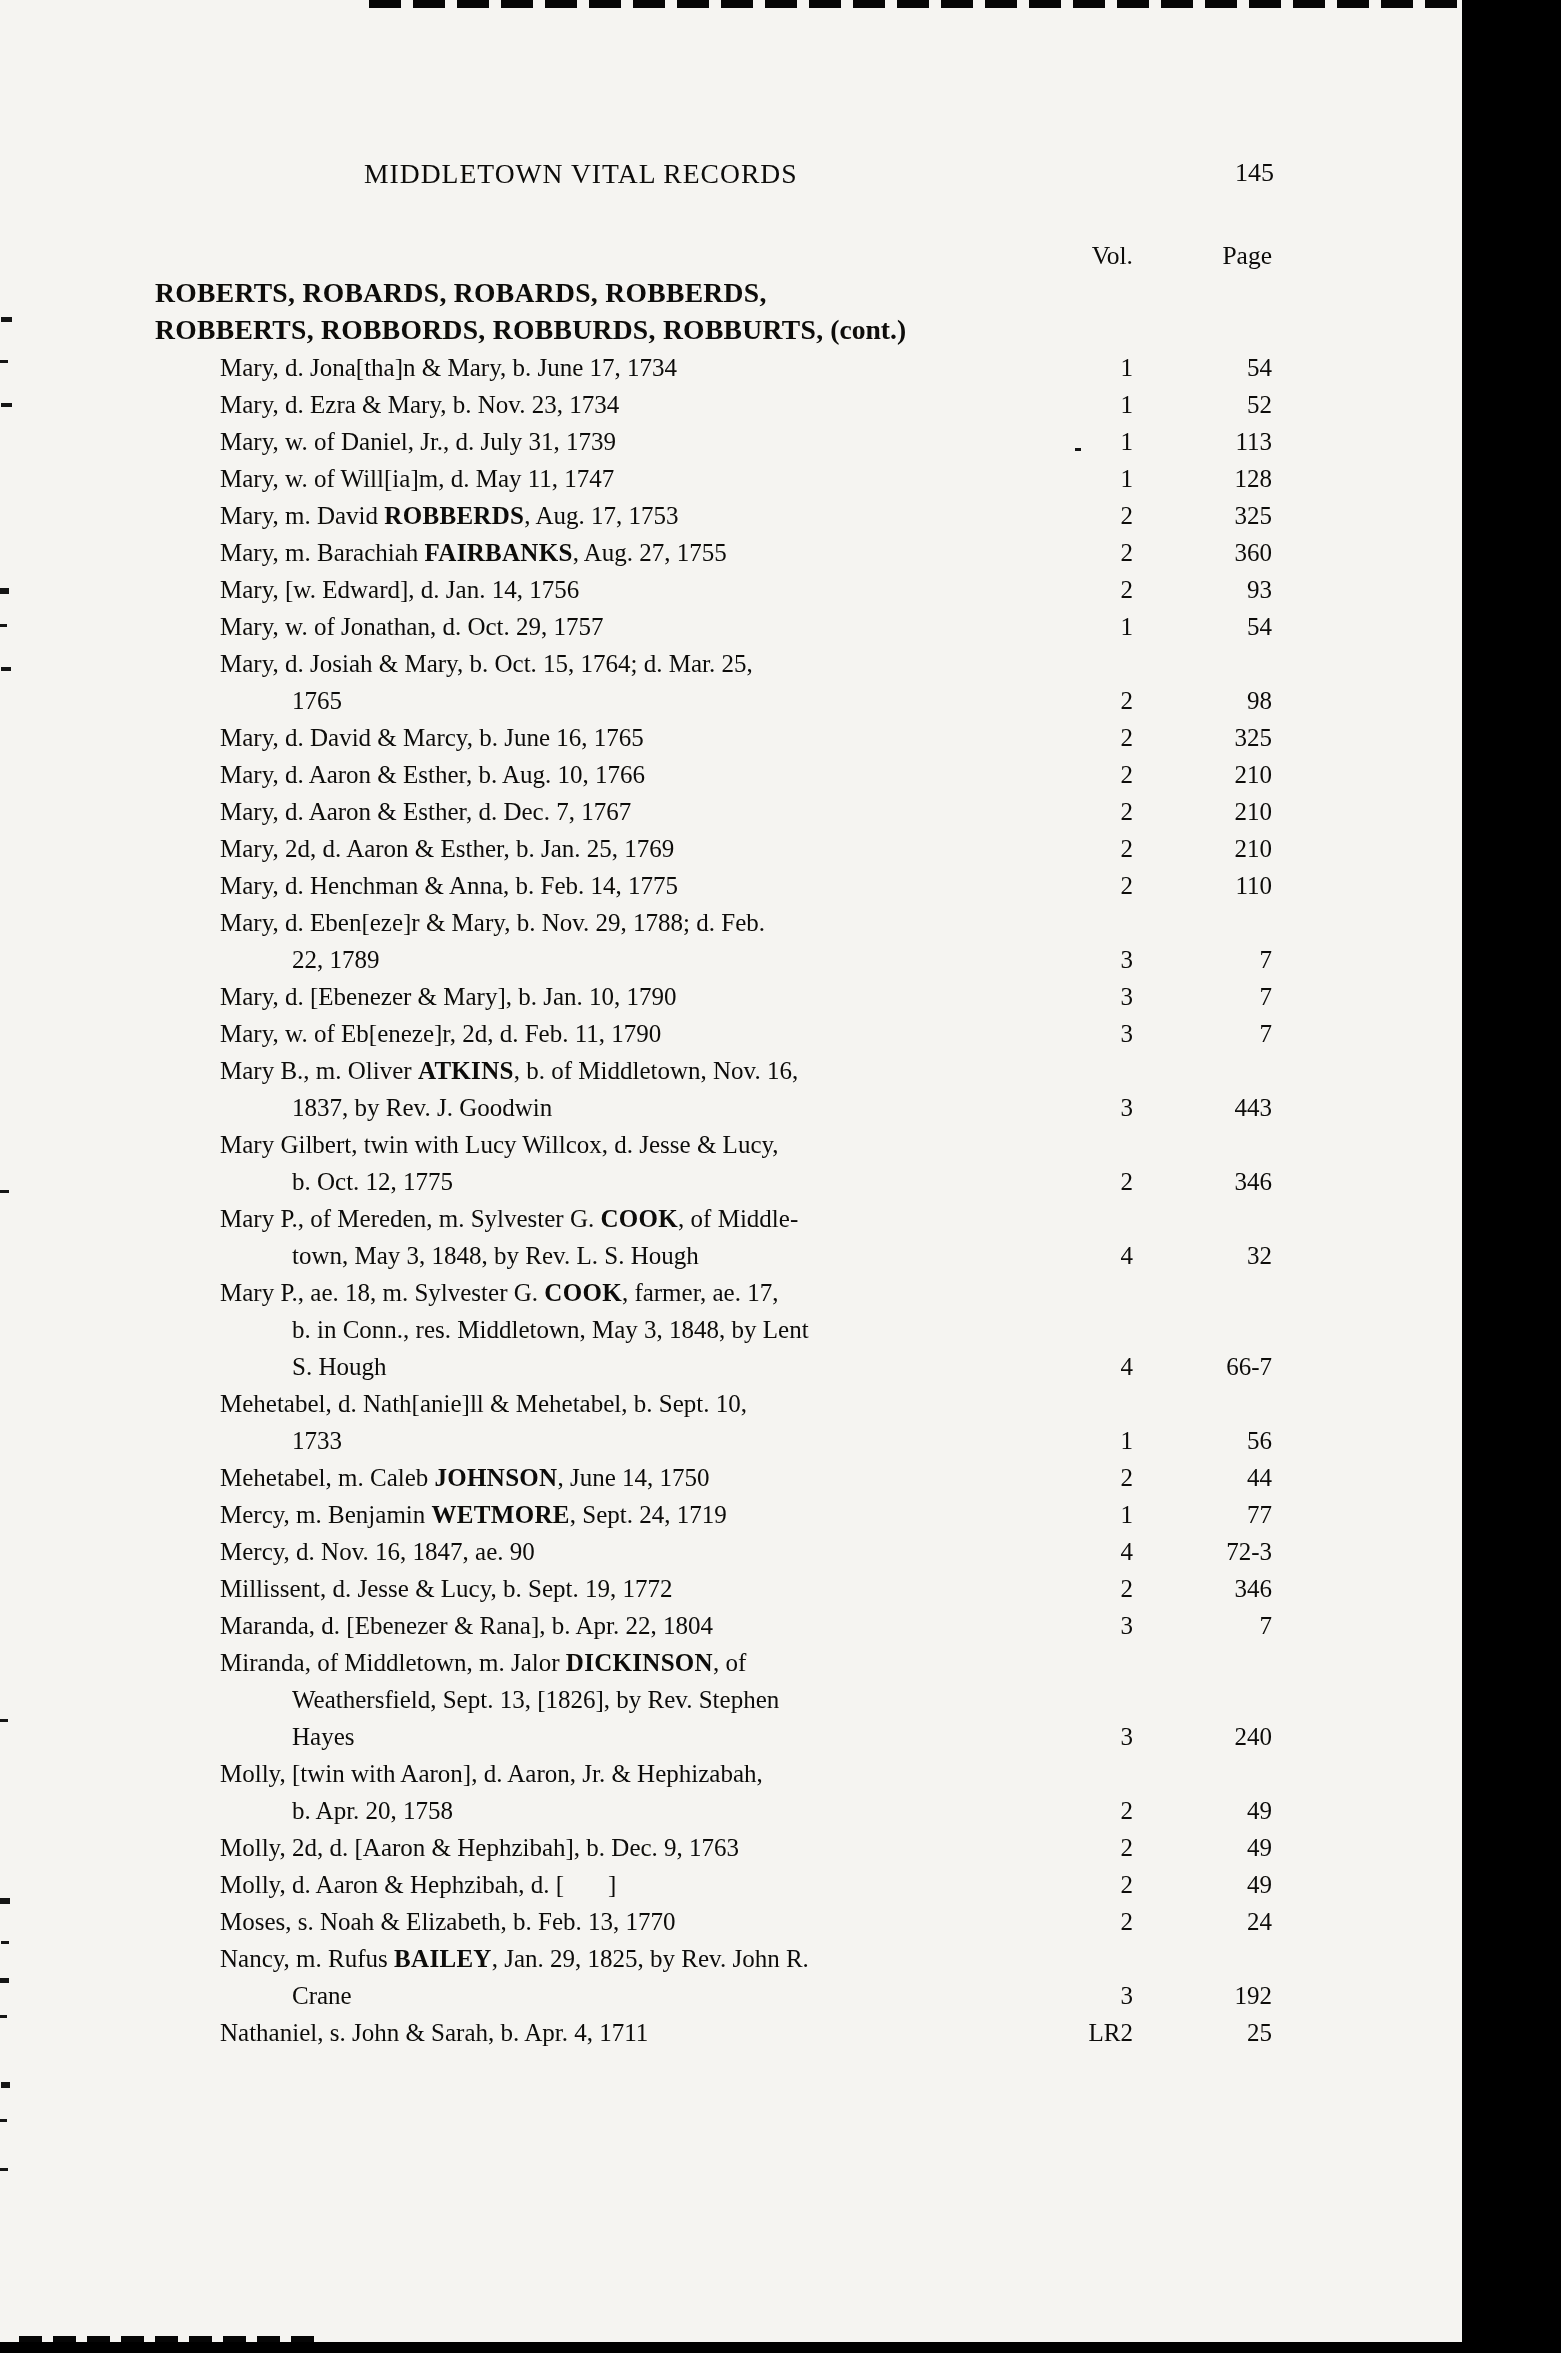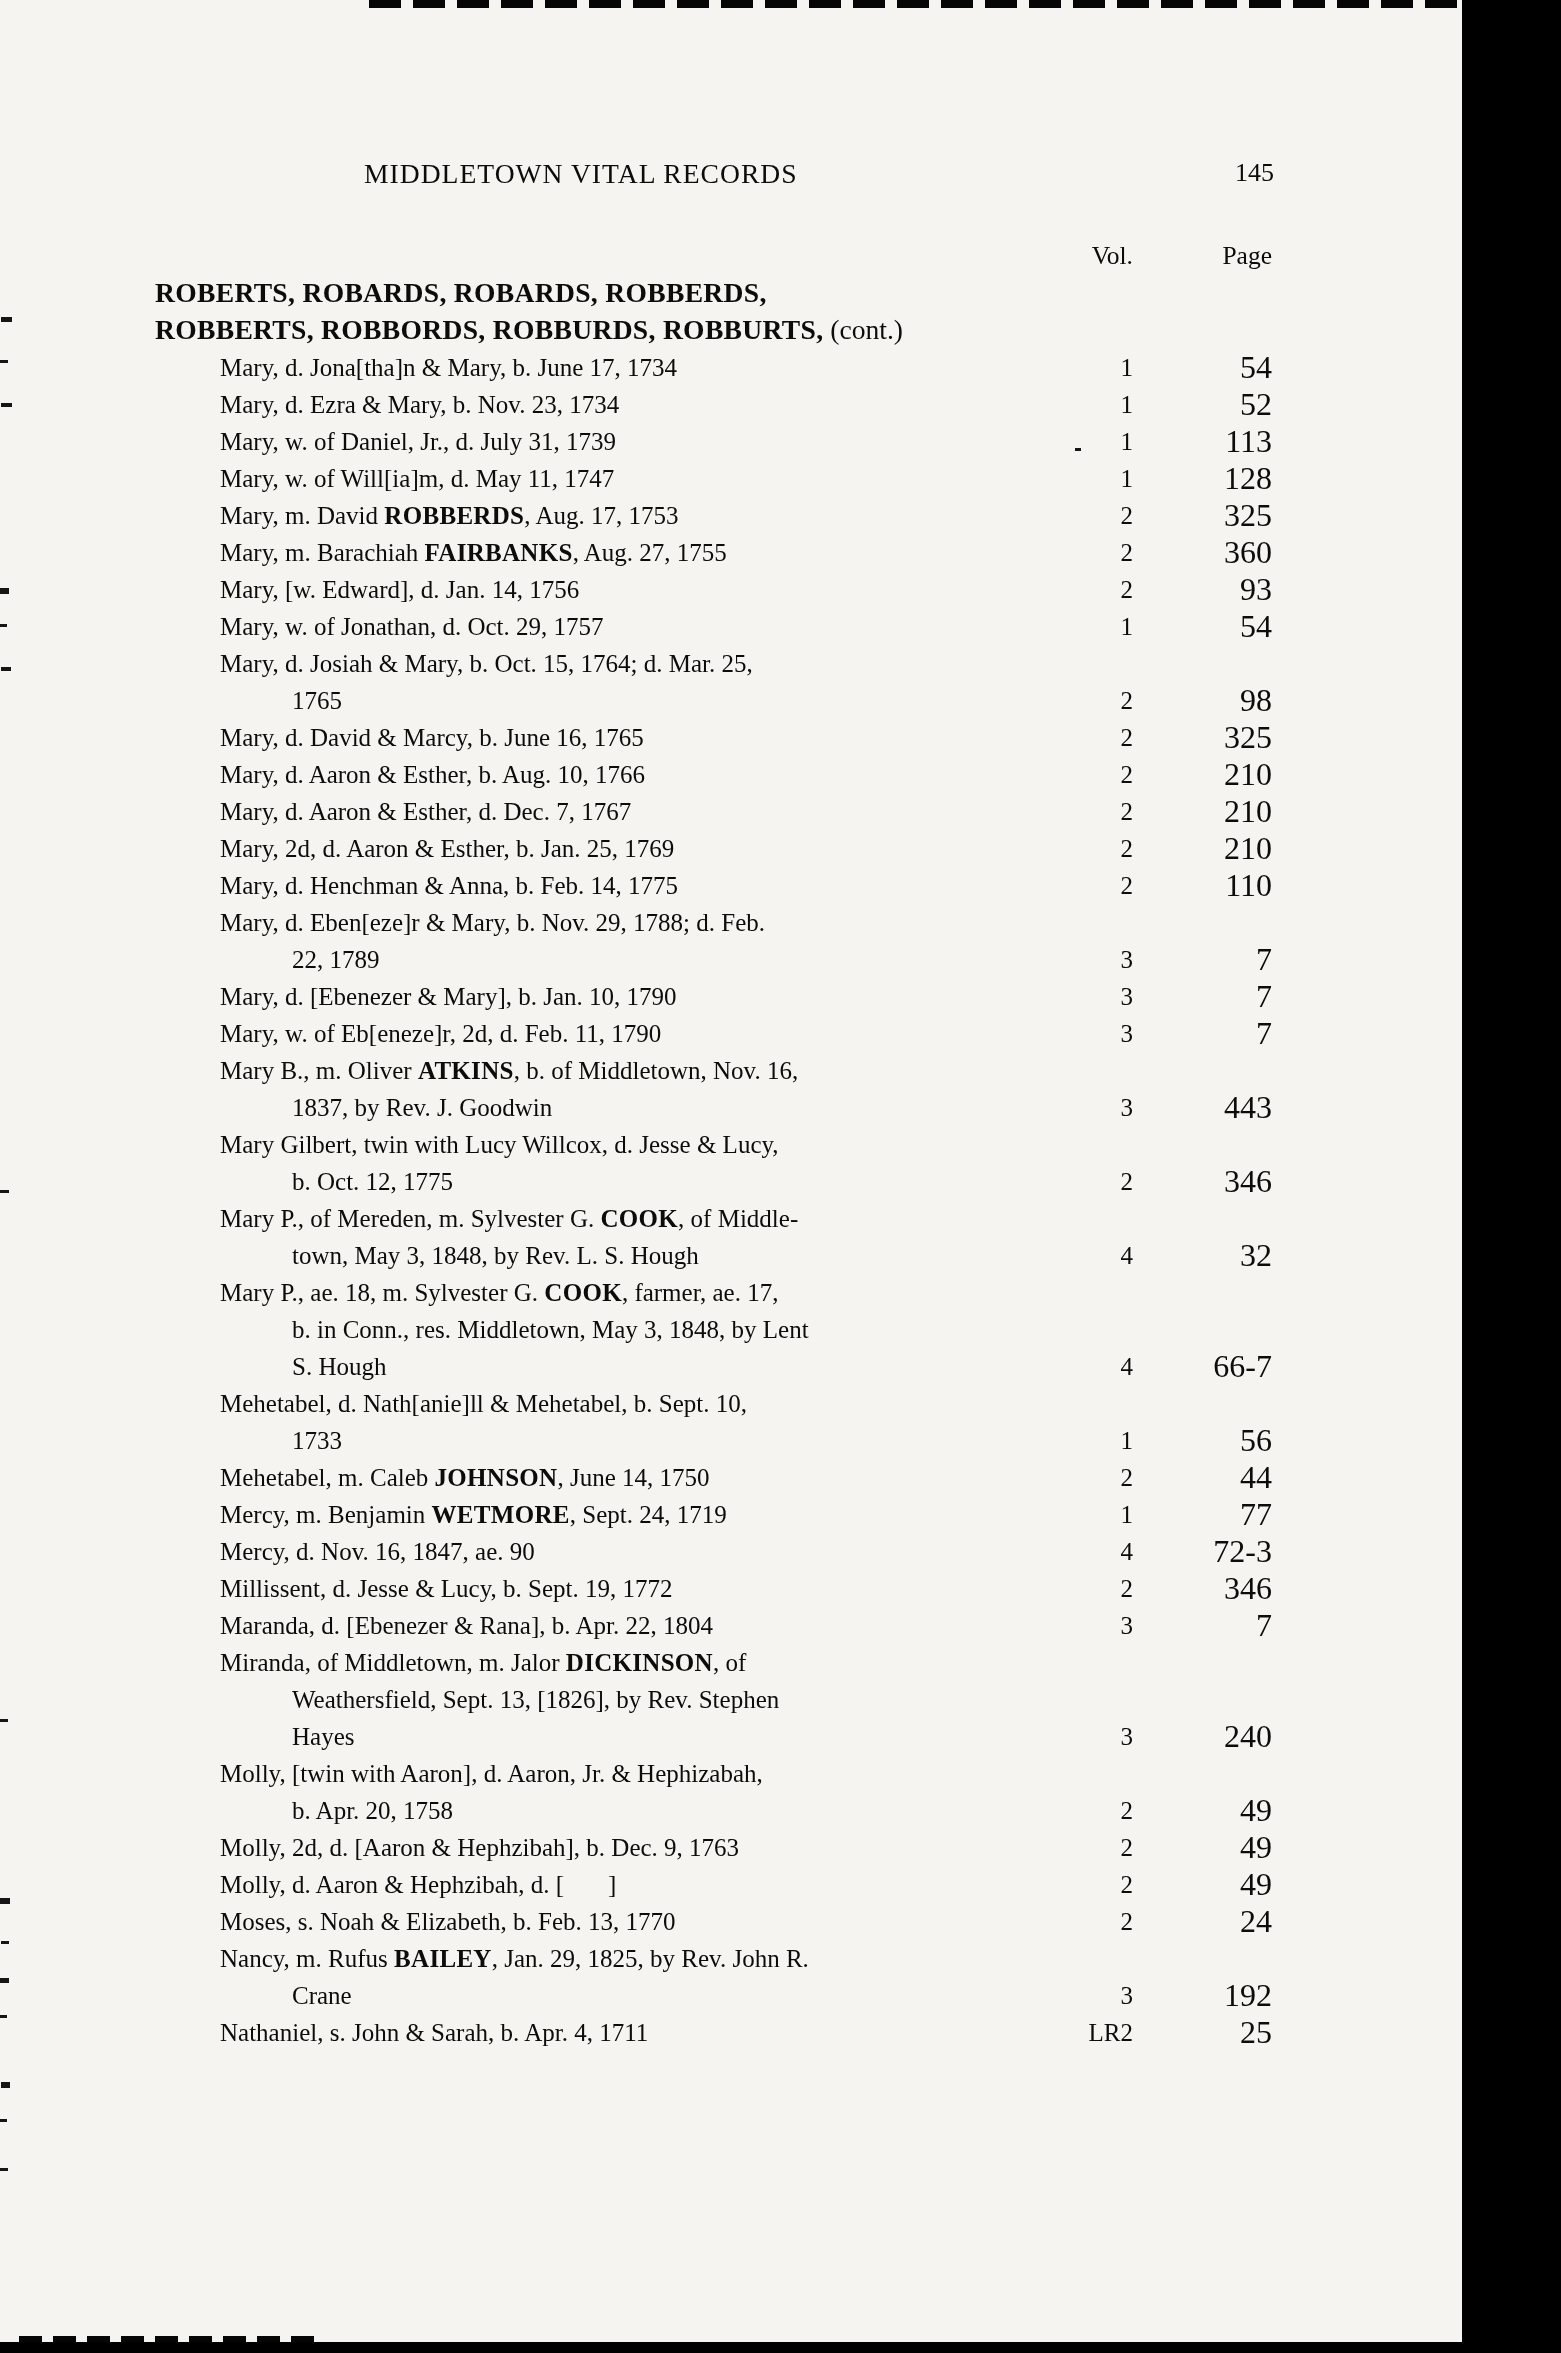--- a/index.html
+++ b/index.html
@@ -39,31 +39,31 @@
     position: absolute; left: 1133px; top: 241px; width: 139px;
     font-size: 25.5px; text-align: right;
   }
 
   
   .section-heading {
     position: absolute; left: 155px; top: 274px; width: 895px;
     font-size: 27.6px; font-weight: bold; line-height: 37px; white-space: nowrap;
     letter-spacing: 0.3px;
   }
-  .cont-label { font-weight: normal; letter-spacing: 0; }
+  .cont-label { font-weight: bold; letter-spacing: 0; }
 
   
   .entries { position: absolute; left: 220px; top: 349px; width: 1052px; }
   .entry { display: flex; align-items: flex-end; }
   .etext { flex: 1 1 auto; font-size: 25px; line-height: 37px; }
   .eline { white-space: nowrap; }
   .eline.cont { padding-left: 72px; }
   .etext b { font-weight: bold; letter-spacing: 0.3px; margin-top: 12px; }
   .evol  { width: 103px; text-align: right; font-size: 25px; line-height: 37px; }
-  .epage { width: 139px; text-align: right; font-size: 32px; line-height: 37px; }
+  .epage { width: 139px; text-align: right; font-size: 25px; line-height: 37px; }
 </style>
 </head>
 <body>
 
 <div class="sheet">
 
   <div class="top-dashes"></div>
   <div class="band-right"></div>
   <div class="band-bottom"></div>
   <div class="bottom-dashes"></div>

